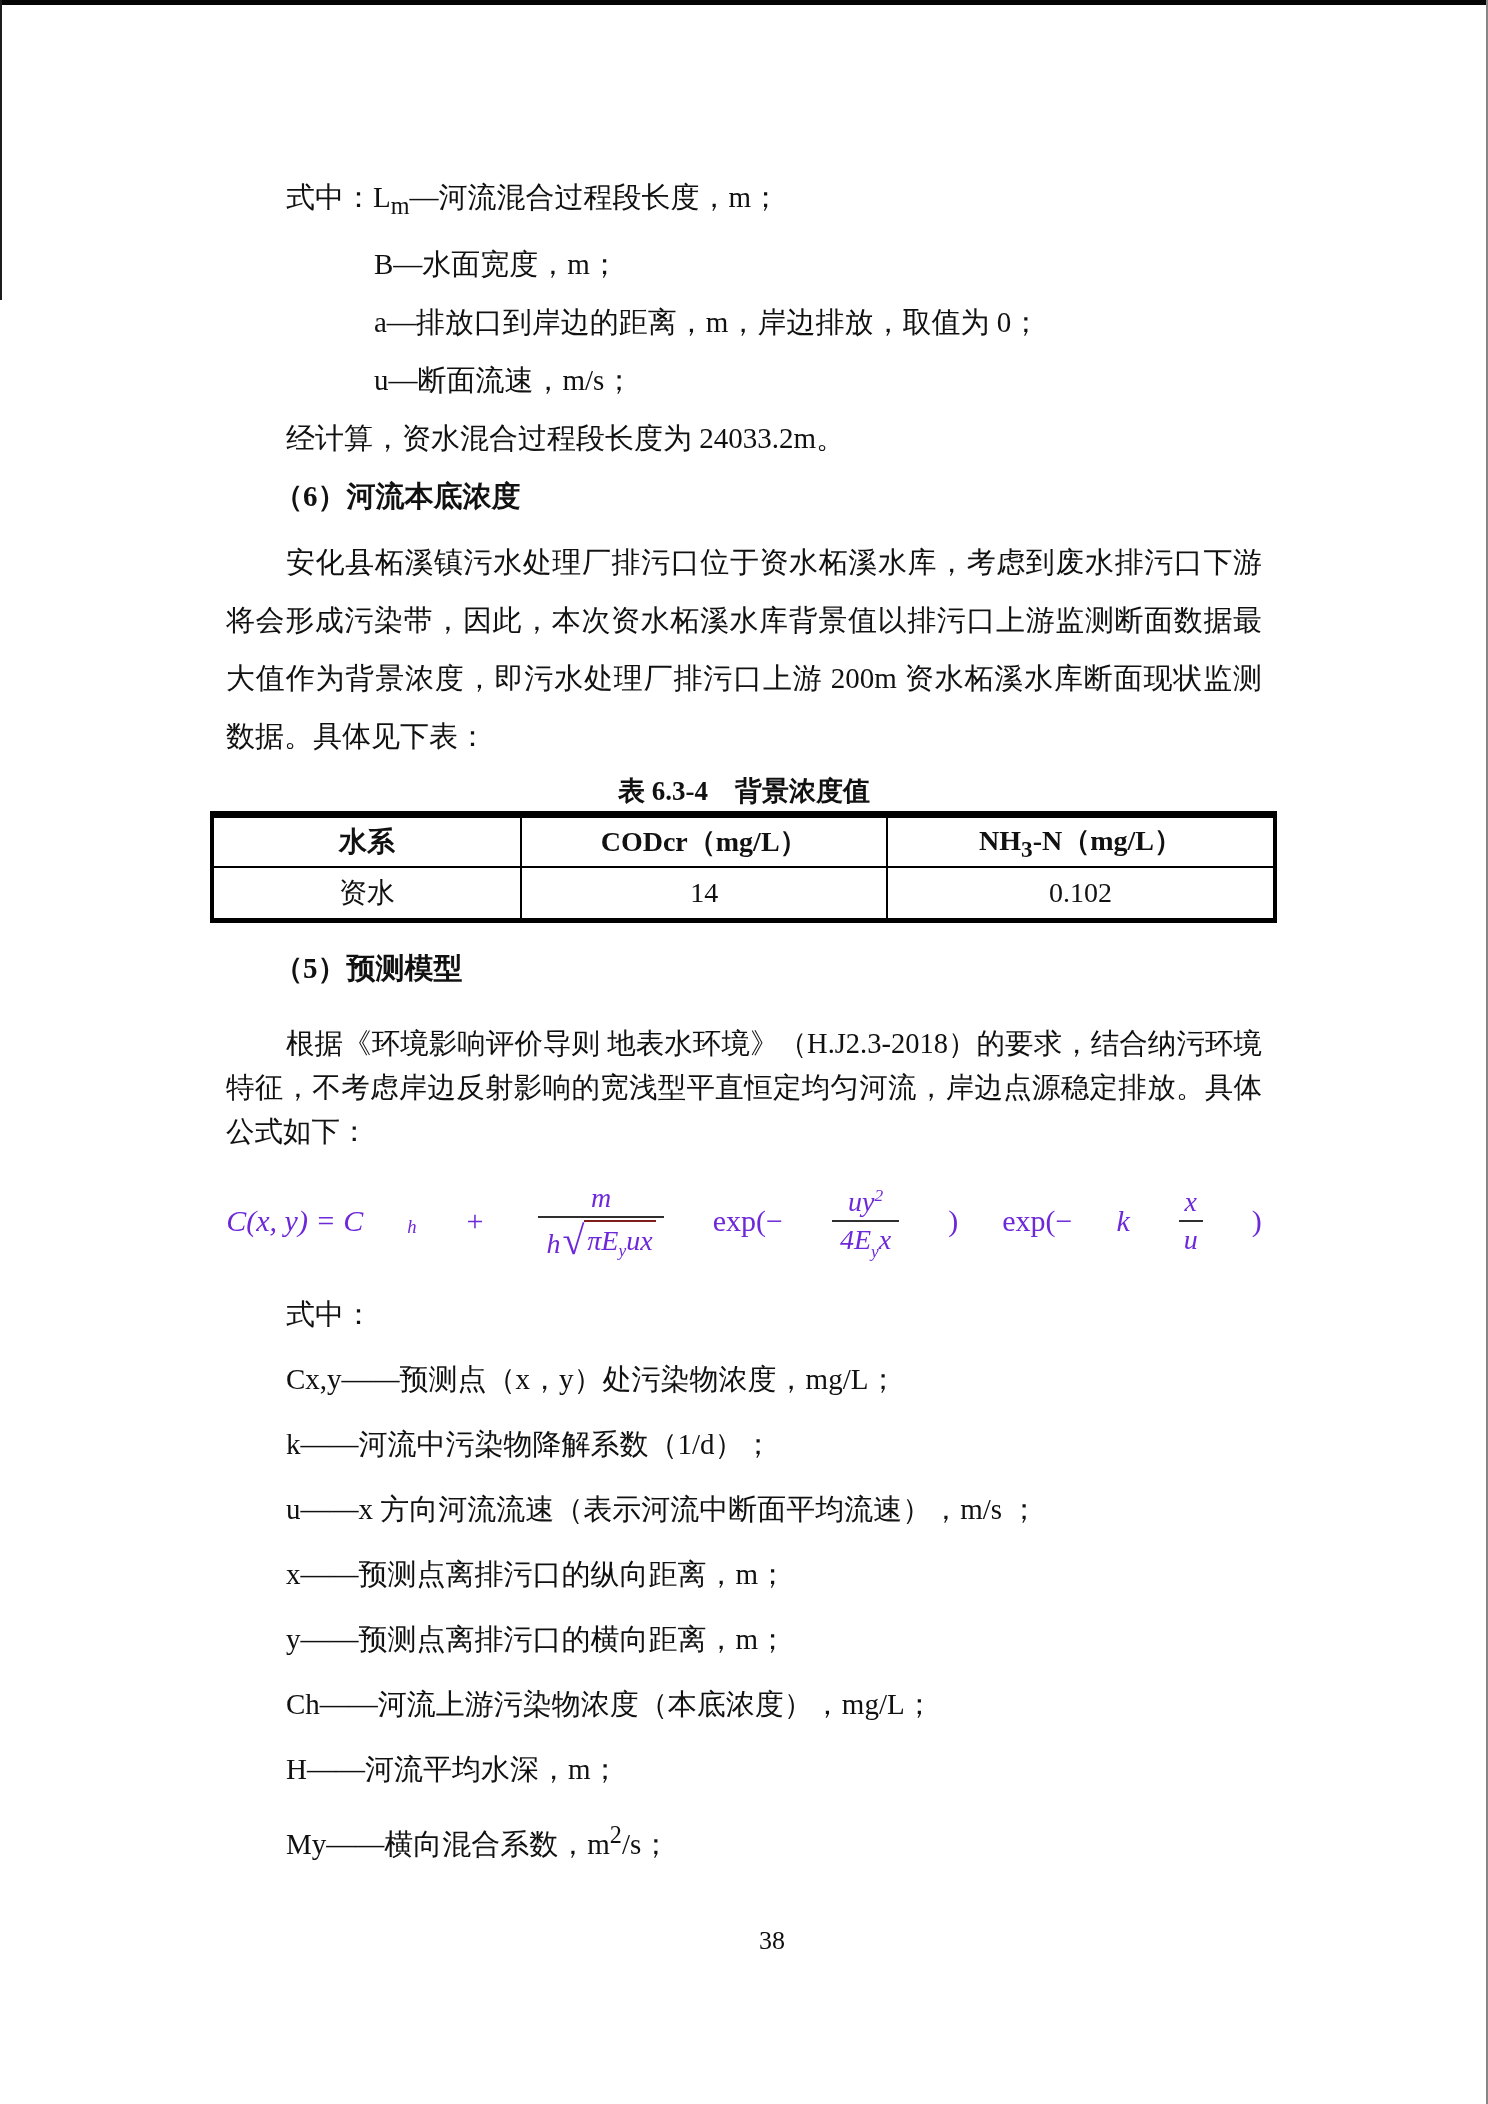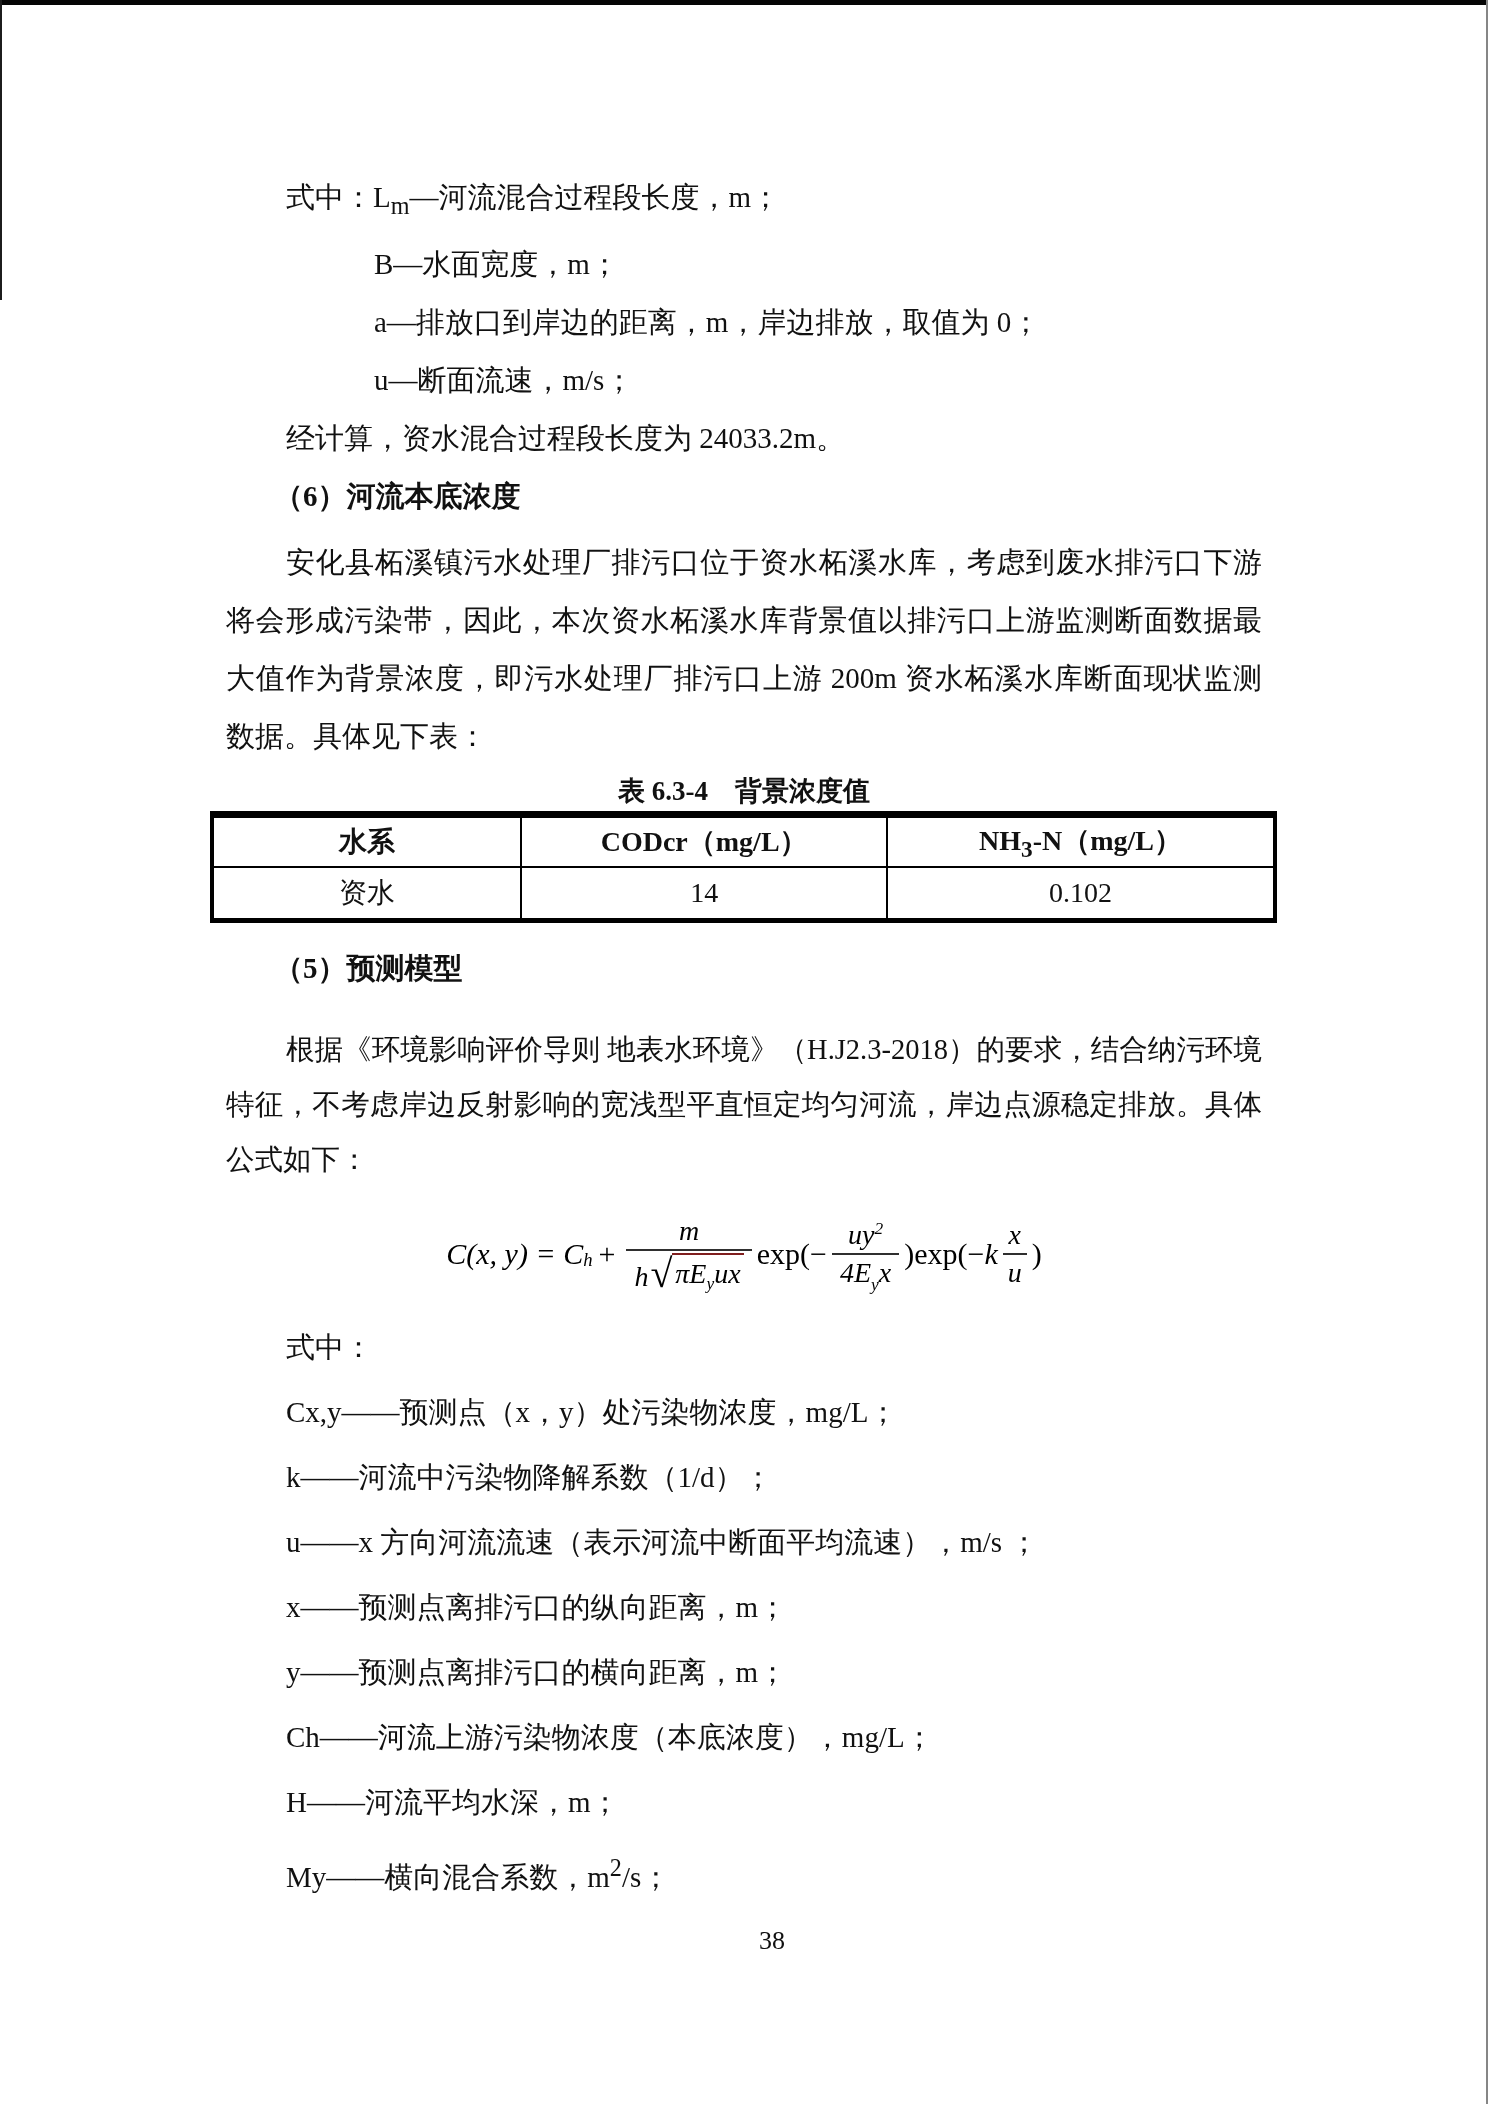--- a/index.html
+++ b/index.html
@@ -19,21 +19,21 @@
   .content{position:absolute;left:226px;top:0;width:1036px;}
 
   .lh58{line-height:58px;font-size:29px;}
   .top-block{margin-top:168px;}
   .indent2{text-indent:60px;}
   .subitem{margin-left:148px;}
 
   .heading{font-weight:bold;font-size:29px;line-height:58px;text-indent:48px;}
 
   .para{font-size:29px;line-height:58px;text-align:justify;text-align-last:left;text-indent:60px;}
-  .para2{font-size:28.5px;line-height:55px;margin-top:25px;}
+  .para2{font-size:28.5px;line-height:44px;margin-top:25px;}
 
   .tbl-caption{font-weight:bold;font-size:27px;line-height:40px;text-align:center;margin-top:6px;}
 
   table.bgc{
     border-collapse:collapse;
     margin-left:-16px;
     width:1067px;
     table-layout:fixed;
   }
   table.bgc{border:4px solid #000;border-top-width:7px;border-bottom-width:5px;}
@@ -45,22 +45,23 @@
   table.bgc tr.hd td{font-weight:bold;height:46px;}
   table.bgc tr.dt td{height:48px;}
   .w1{width:29%;} .w2{width:34.5%;} .w3{width:36.5%;}
 
   .h7{margin-top:16px;}
 
   
   .formula-wrap{margin-top:28px;text-align:center;}
   .math{
     display:inline-flex;align-items:center;
-    font-size:30px;color:#000000;
+    font-size:30px;color:#6d28d9;
     font-family:"Liberation Serif","DejaVu Serif",serif;
+    gap:44px;
   }
   .m-it{font-style:italic;}
   .m-fn{font-style:normal;}
   .m-op{margin:0 6px;font-style:normal;}
   .m-sub{font-size:0.62em;font-style:italic;transform:translateY(6px);display:inline-block;}
   .m-sup{font-size:0.62em;font-style:italic;transform:translateY(-10px);display:inline-block;}
   .frac{display:inline-flex;flex-direction:column;align-items:stretch;text-align:center;margin:0 5px;font-size:28px;}
   .fnum{border-bottom:2px solid #2f2f2f;padding:0 8px 2px;}
   .fden{padding:2px 8px 0;display:flex;justify-content:center;align-items:flex-end;}
   .sqrt{display:inline-flex;align-items:stretch;margin-left:2px;}

